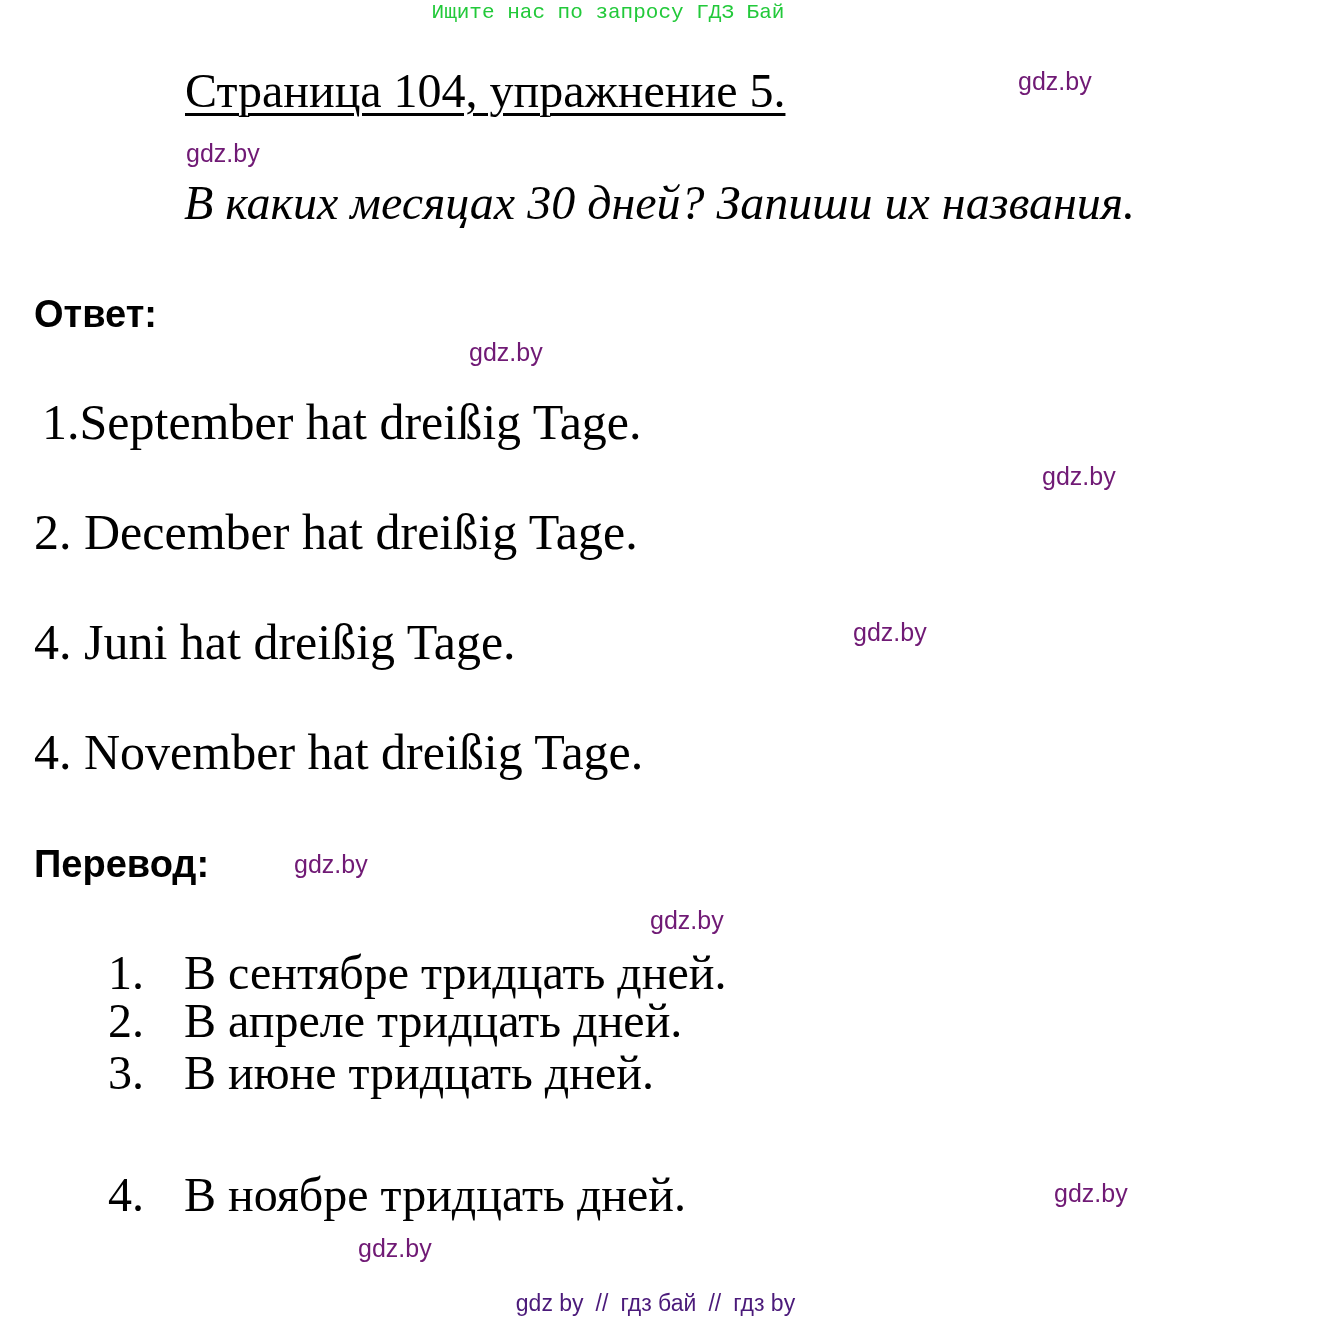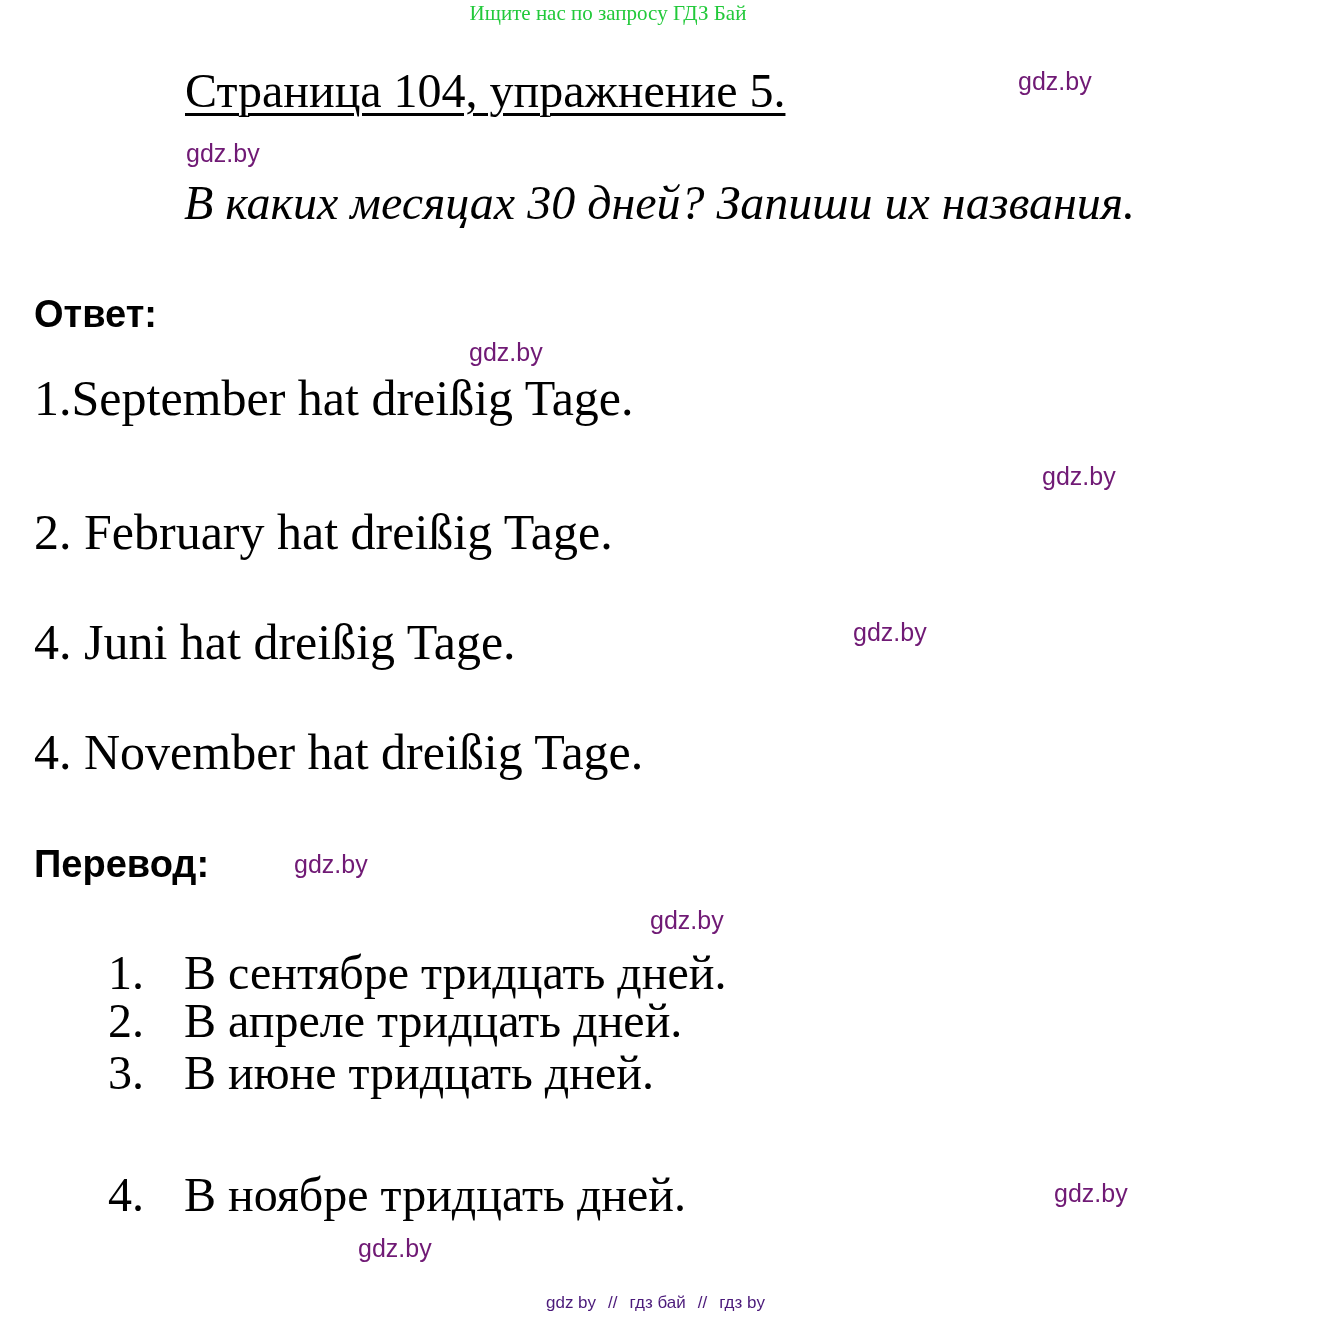--- a/index.html
+++ b/index.html
@@ -1,44 +1,44 @@
 <!DOCTYPE html>
 <html><head>
 <meta charset="utf-8">
 <style>
   html, body { margin: 0; padding: 0; background: #ffffff; }
   body { width: 1341px; height: 1321px; position: relative; overflow: hidden; color: #000; }
   .abs { position: absolute; white-space: nowrap; }
-  .top-banner { top: 0px; left: 0; width: 1216px; text-align: center; font-family: Liberation Serif, serif; font-size: 21px; line-height: 26px; color: #22c93a; }
+  .top-banner { top: 0px; left: 0; width: 1216px; text-align: center; font-family: Liberation Mono, monospace; font-size: 21px; line-height: 26px; color: #22c93a; }
   .title { left: 185px; top: 62px; font-family: "Liberation Serif", serif; font-size: 48px; line-height: 58px; text-decoration: underline; text-decoration-thickness: 3px; text-underline-offset: 6px; }
   .question { left: 184px; top: 174px; font-family: "Liberation Serif", serif; font-style: italic; font-size: 48px; line-height: 58px; }
   .heading { font-family: Liberation Sans, sans-serif; font-weight: bold; font-size: 38px; line-height: 60px; }
   .answer { left: 34px; font-family: "Liberation Serif", serif; font-size: 50px; line-height: 60px; }
   .trans { left: 108px; font-family: "Liberation Serif", serif; font-size: 48px; line-height: 58px; }
   .trans .num { display: inline-block; width: 76px; }
   .wm { font-family: "Liberation Sans", sans-serif; font-size: 25px; line-height: 30px; color: #701a75; }
-  .footer { top: 1290px; left: 0; width: 1311px; text-align: center; font-family: "Liberation Sans", sans-serif; font-size: 17px; line-height: 26px; color: #4b1a7a; }
+  .footer { top: 1290px; left: 0; width: 1311px; text-align: center; font-family: "Liberation Sans", sans-serif; font-size: 23px; line-height: 26px; color: #4b1a7a; }
   .footer .sep { display: inline-block; margin: 0 12px; }
 </style>
 </head>
 <body>
 
 <div class="abs top-banner">Ищите нас по запросу ГДЗ Бай</div>
 
 <div class="abs title">Страница 104, упражнение 5.</div>
 <div class="abs wm" style="left:1018px; top:66px;">gdz.by</div>
 <div class="abs wm" style="left:186px; top:138px;">gdz.by</div>
 <div class="abs question">В каких месяцах 30 дней? Запиши их названия.</div>
 
 <div class="abs heading" style="left:34px; top:284px;">Ответ:</div>
 <div class="abs wm" style="left:469px; top:337px;">gdz.by</div>
 
-<div class="abs answer" style="top:368px;">1.September hat dreißig Tage.</div>
+<div class="abs answer" style="top:392px;margin-left:8px;">1.September hat dreißig Tage.</div>
 <div class="abs wm" style="left:1042px; top:461px;">gdz.by</div>
-<div class="abs answer" style="top:502px;">2. February hat dreißig Tage.</div>
+<div class="abs answer" style="top:502px;">2. December hat dreißig Tage.</div>
 <div class="abs answer" style="top:612px;">4. Juni hat dreißig Tage.</div>
 <div class="abs wm" style="left:853px; top:617px;">gdz.by</div>
 <div class="abs answer" style="top:722px;">4. November hat dreißig Tage.</div>
 
 <div class="abs heading" style="left:34px; top:834px;">Перевод:</div>
 <div class="abs wm" style="left:294px; top:849px;">gdz.by</div>
 <div class="abs wm" style="left:650px; top:905px;">gdz.by</div>
 
 <div class="abs trans" style="top:944px;">
   <span class="num">1.</span><span>В сентябре тридцать дней.</span>

